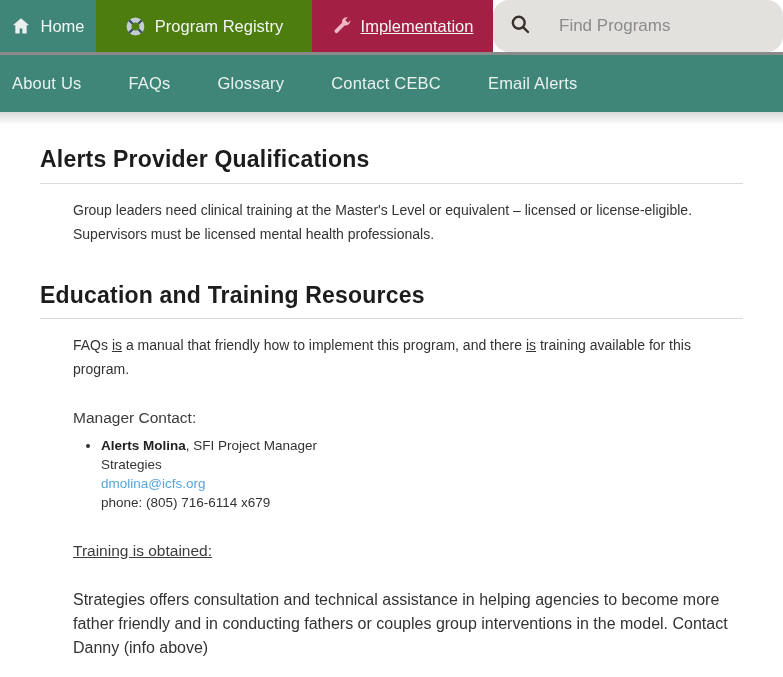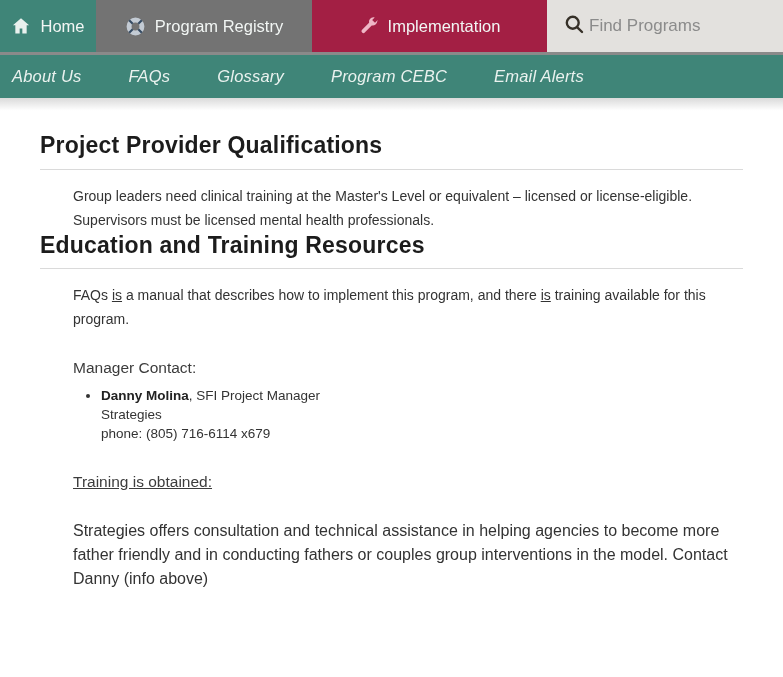--- a/index.html
+++ b/index.html
@@ -13,61 +13,61 @@
     overflow: hidden;
   }
 
   
   .tabbar { display: flex; height: 52px; width: 100%; }
   .tab {
     display: flex; align-items: center; justify-content: center;
     gap: 9px; color: #f2f6f4; font-size: 16.5px; cursor: pointer;
   }
   .tab-home { width: 96px; background: #3f8578; }
-  .tab-registry { width: 216px; background: #737373; }
-  .tab-impl { width: 235px; background: #a31f44; }
+  .tab-registry { width: 216px; background: #4d7c0f; }
+  .tab-impl { width: 181px; background: #a31f44; text-decoration: underline; }
   .tab .icon { display: inline-flex; align-items: center; }
 
   .searchbox {
     flex: 1; background: #e3e1de; display: flex; align-items: center;
-    padding-left: 17px; gap: 4px;
+    padding-left: 17px; gap: 28px; border-radius: 16px;
   }
   .searchbox input {
     border: none; background: transparent; outline: none;
     font-family: "Liberation Sans", sans-serif;
     font-size: 17px; color: #555; width: 190px;
   }
   .searchbox input::placeholder { color: #8b8b8b; }
 
   .tab-divider { height: 3px; background: #8a8a8a; }
 
   
   .subnav {
-    height: 43px; background: #3f8578;
-    display: flex; align-items: center; gap: 47px; padding-left: 12px; font-style: italic;
+    height: 57px; background: #3f8578;
+    display: flex; align-items: center; gap: 47px; padding-left: 12px;
   }
   .subnav a {
     color: #eaf2ef; font-size: 16.5px; text-decoration: none; cursor: pointer;
     letter-spacing: 0.2px;
   }
   .nav-shadow { height: 14px; background: linear-gradient(#dadada, #ffffff 90%); }
 
   
   main { padding: 20px 40px 0 40px; }
   h1 {
     font-size: 23px; font-weight: bold; color: #1c1c1c; letter-spacing: 0.2px;
     line-height: 1.2;
   }
   .rule { border: none; border-top: 1px solid #dadada; margin-top: 9px; }
 
   .body-p {
     margin: 14px 0 0 33px; font-size: 14px; line-height: 24px; color: #333;
     max-width: 672px;
   }
-  .sec2 h1 { }
+  .sec2 h1 { margin-top: 36px; }
   .u { text-decoration: underline; }
 
   .label-p { margin: 28px 0 0 33px; font-size: 15.5px; color: #3c3c3c; }
 
   ul.contact-list {
     margin: 9px 0 0 33px; padding-left: 28px;
     font-size: 13.5px; line-height: 19px; color: #333;
   }
   ul.contact-list li { list-style: disc; }
   .contact-name { font-weight: bold; color: #222; }
@@ -124,46 +124,47 @@
     <input type="text" placeholder="Find Programs" style="">
   </div>
 </header>
 
 <div class="tab-divider"></div>
 
 <nav class="subnav">
   <a>About Us</a>
   <a>FAQs</a>
   <a>Glossary</a>
-  <a>Program CEBC</a>
+  <a>Contact CEBC</a>
   <a>Email Alerts</a>
 </nav>
 
 <div class="nav-shadow"></div>
 
 <main>
 
   <section>
-    <h1>Project Provider Qualifications</h1>
+    <h1>Alerts Provider Qualifications</h1>
     <hr class="rule">
     <p class="body-p">Group leaders need clinical training at the Master's Level or equivalent – licensed or license-eligible. Supervisors must be licensed mental health professionals.</p>
   </section>
 
   <section class="sec2">
     <h1>Education and Training Resources</h1>
     <hr class="rule">
 
-    <p class="body-p"><span>FAQs </span><span class="u">is</span><span> a manual that describes how to implement this program, and there </span><span class="u">is</span><span> training available for this program.</span></p>
+    <p class="body-p"><span>FAQs </span><span class="u">is</span><span> a manual that friendly how to implement this program, and there </span><span class="u">is</span><span> training available for this program.</span></p>
 
     <p class="label-p">Manager Contact:</p>
 
     <ul class="contact-list">
       <li>
-        <div><span class="contact-name">Danny Molina</span><span>, SFI Project Manager</span></div>
+        <div><span class="contact-name">Alerts Molina</span><span>, SFI Project Manager</span></div>
         <div>Strategies</div>
+        <div><a class="email-link">dmolina@icfs.org</a></div>
         <div>phone: (805) 716-6114 x679</div>
       </li>
     </ul>
 
     <p class="label-p obtained-label">Training is obtained:</p>
     <p class="plain-p desc-p">Strategies offers consultation and technical assistance in helping agencies to become more father friendly and in conducting fathers or couples group interventions in the model. Contact Danny (info above)</p>
   </section>
 
 </main>
 

